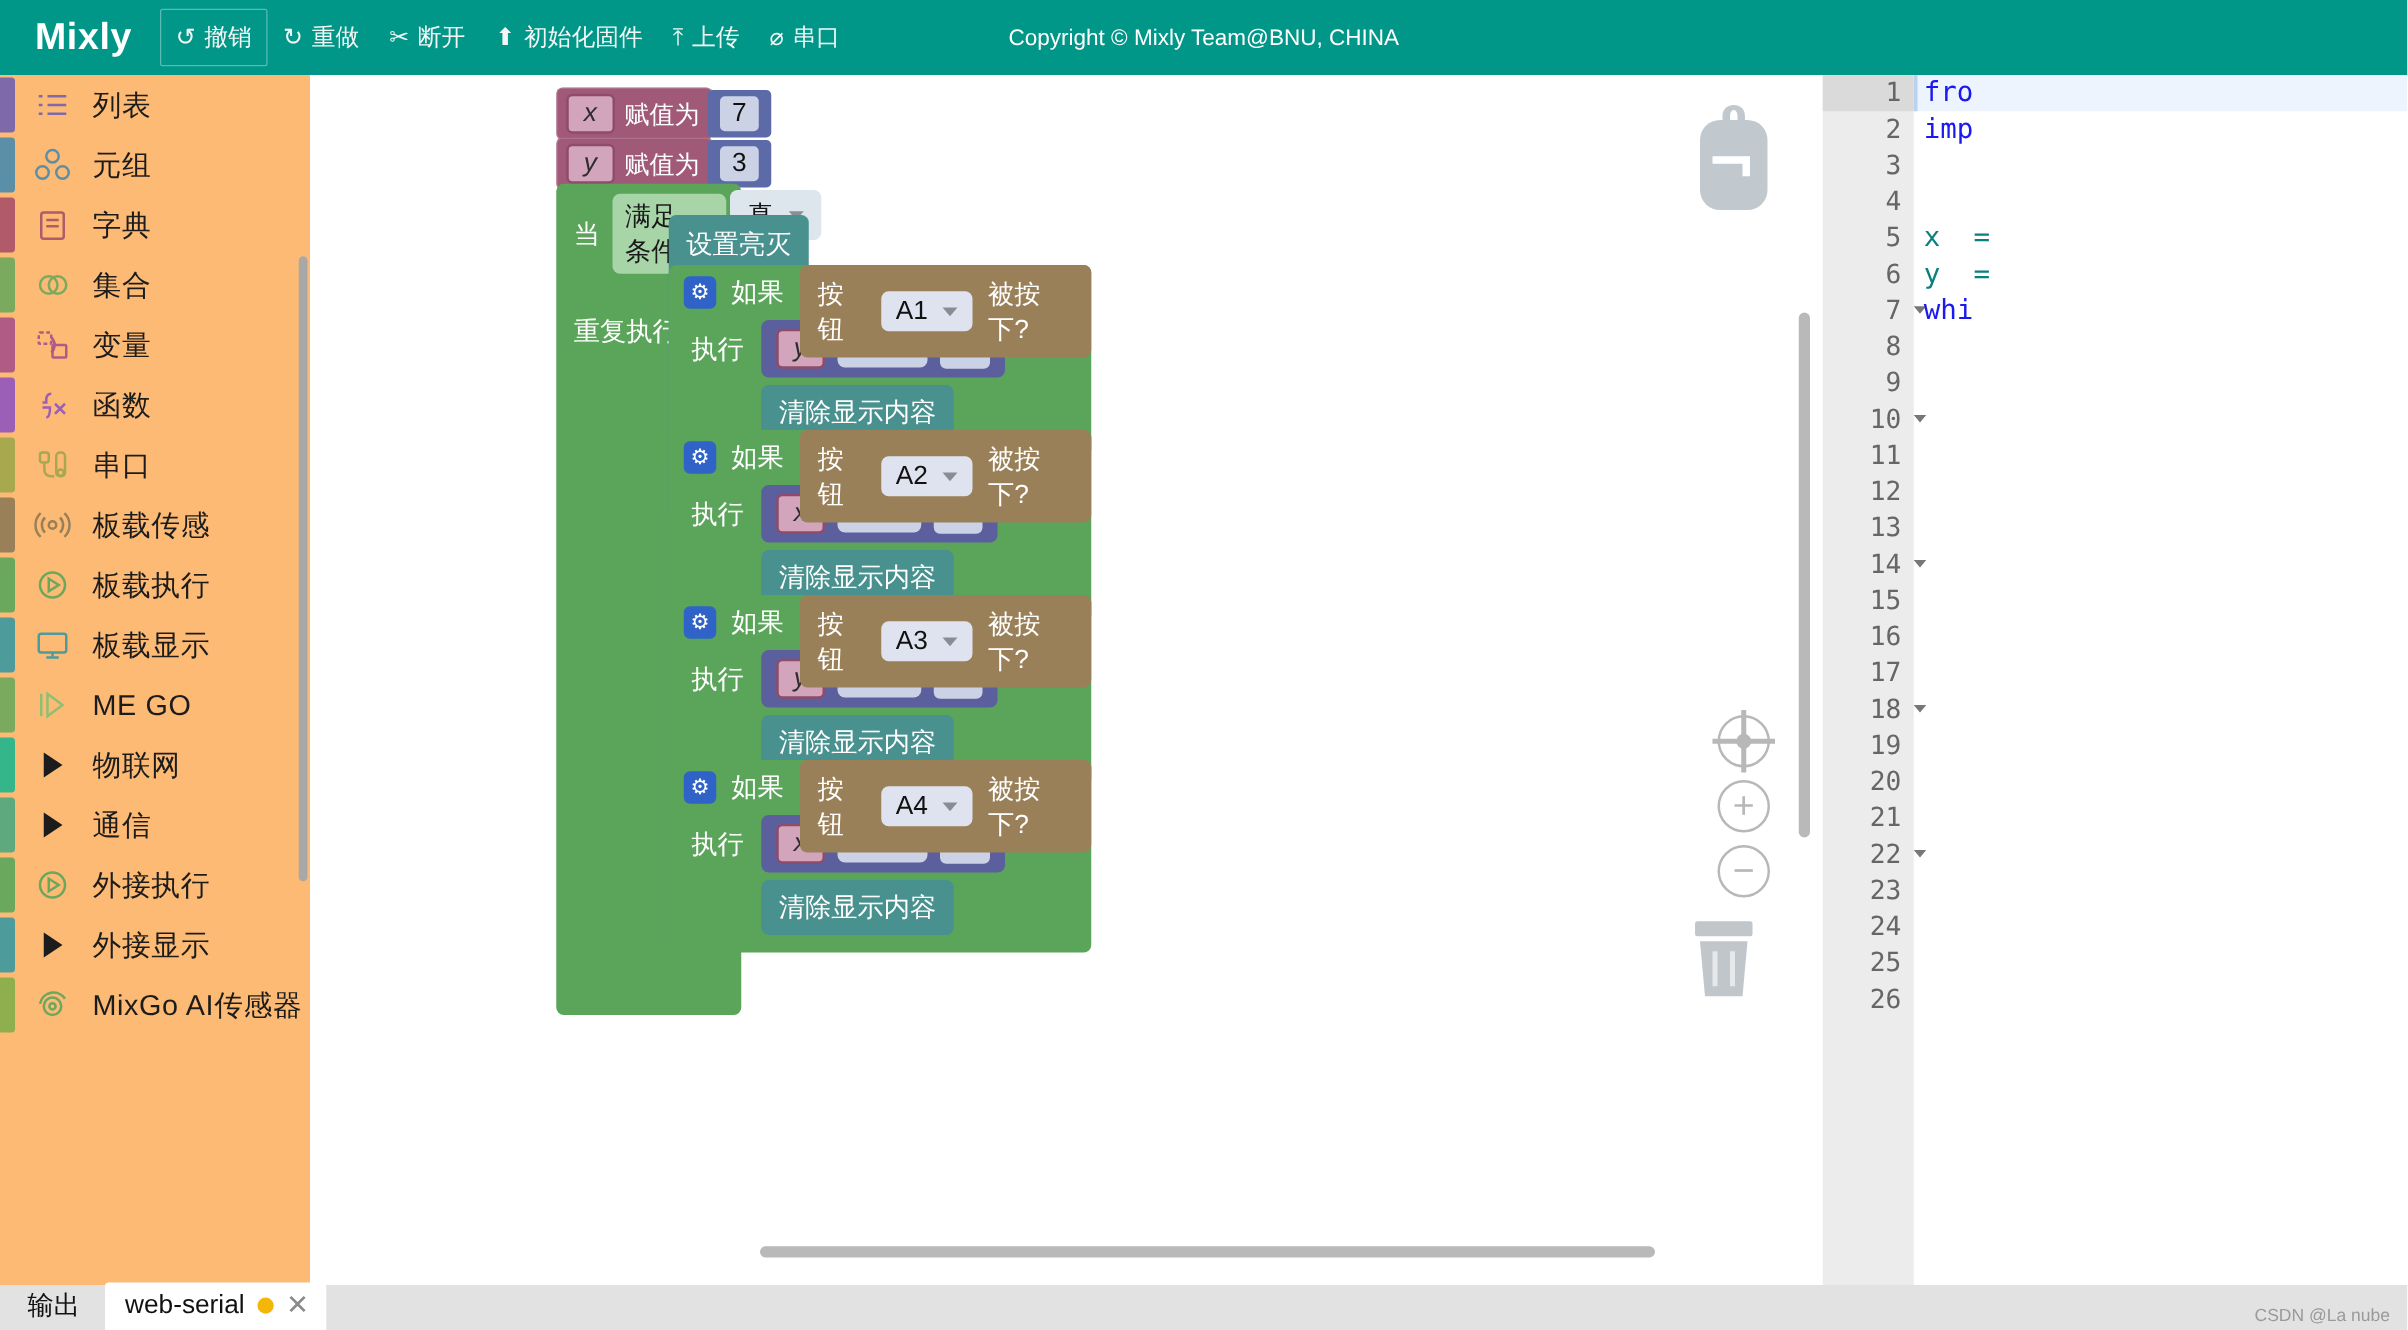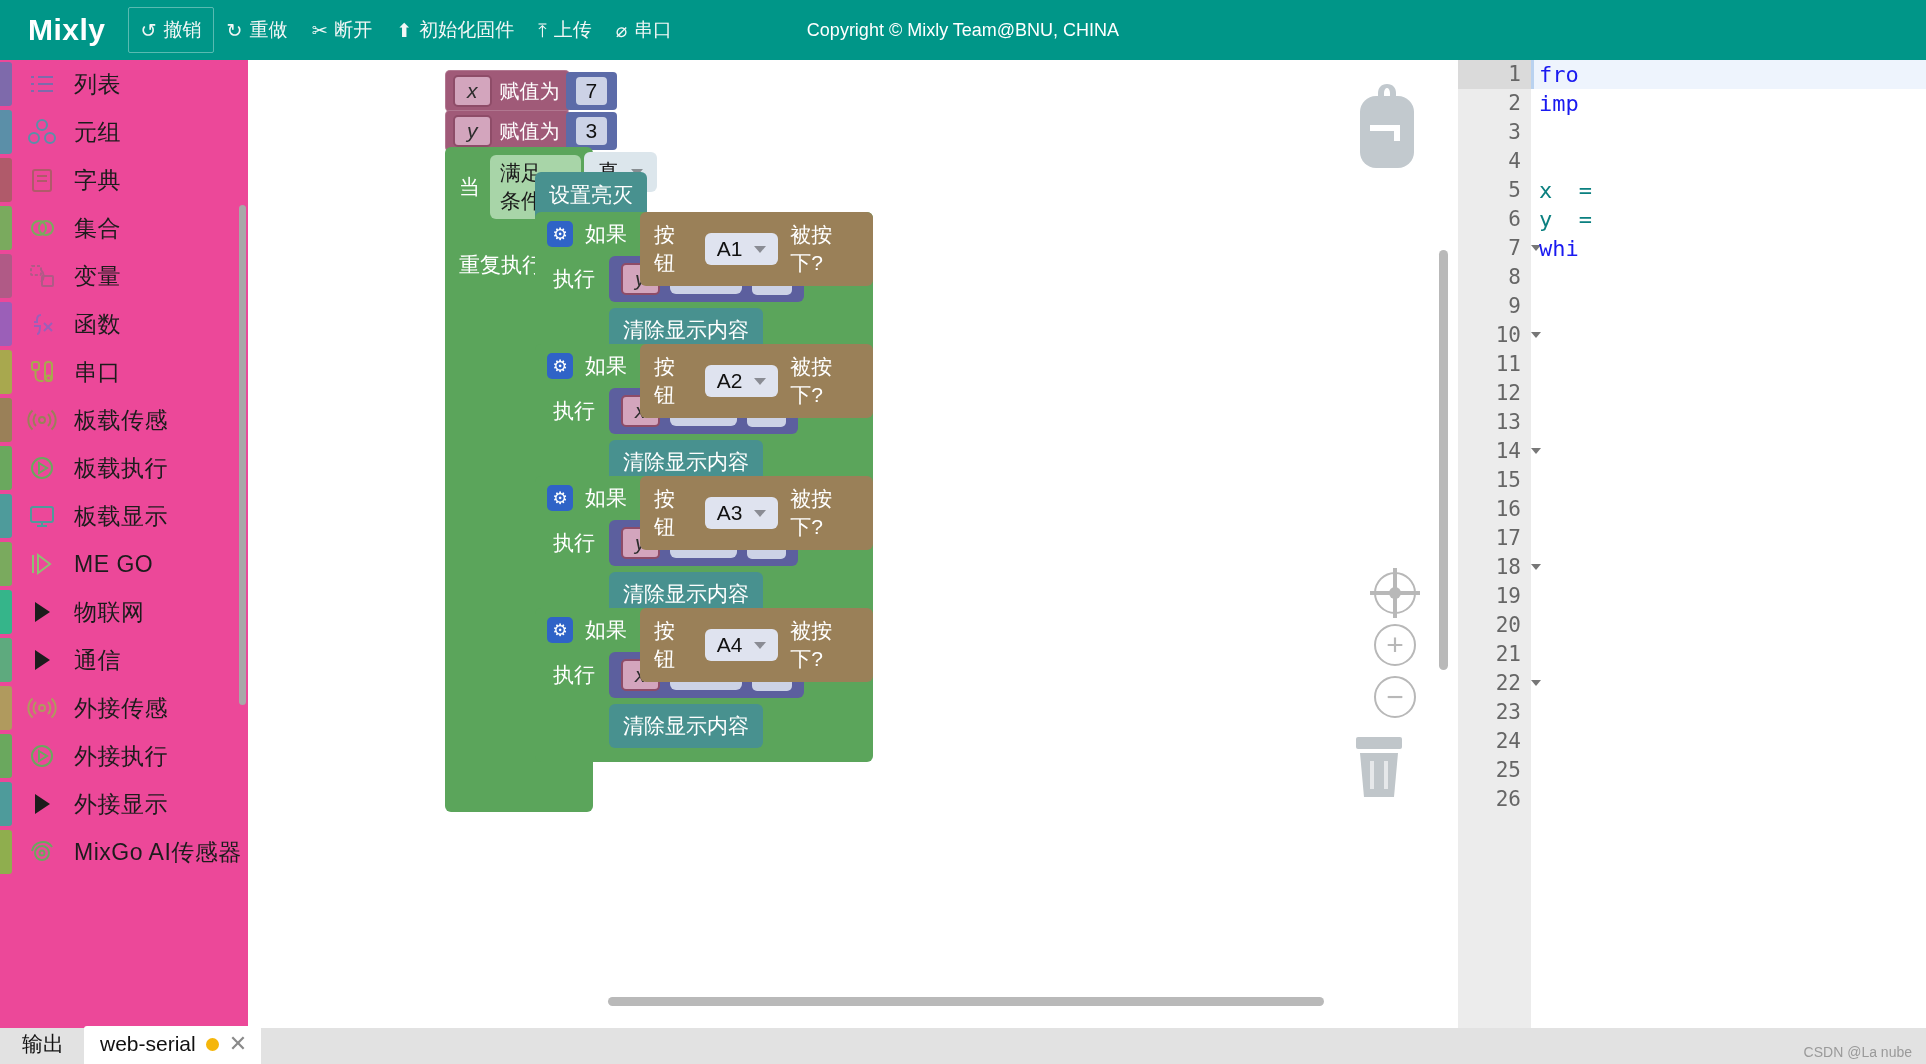--- a/index.html
+++ b/index.html
@@ -28,21 +28,21 @@
   .tb-item.sel { border: 1px solid rgba(255,255,255,.35); border-radius: 2px; }
   .tb-item .ic { font-size: 19px; line-height: 1; display:inline-block; }
   .copyright {
     position: absolute; left: 50%; transform: translateX(-50%);
     font-size: 18px; color: #ffffff; white-space: nowrap;
   }
 
   
   .sidebar {
     position: absolute; left: 0; top: 60px; width: 248px; height: 968px;
-    background: #ec4899; overflow: hidden;
+    background: #fdba74; overflow: hidden;
   }
   .side-item {
     position: relative; display: flex; align-items: center;
     height: 48px; padding-left: 22px; cursor: pointer;
   }
   .side-item .bar {
     position: absolute; left: 0; top: 2px; width: 12px; height: 44px;
     border-radius: 0 3px 3px 0;
   }
   .side-item .sic {
@@ -384,31 +384,20 @@
             <div class="tri"></div>
           </div>
           <div class="slabel">物联网</div>
         </div>
         <div class="side-item">
           <div class="bar" style="background: rgb(94, 170, 126);"></div>
           <div class="sic">
             <div class="tri"></div>
           </div>
           <div class="slabel">通信</div>
-        </div>
-        <div class="side-item">
-          <div class="bar" style="background: rgb(176, 154, 94);"></div>
-          <div class="sic">
-            <svg width="30" height="30" viewBox="0 0 30 30">
-              <circle cx="15" cy="15" r="3" stroke="#b09a5e" fill="none" stroke-width="2"></circle>
-              <path d="M9 9a8.5 8.5 0 0 0 0 12M21 9a8.5 8.5 0 0 1 0 12" stroke="#b09a5e" fill="none" stroke-width="2"></path>
-              <path d="M5.5 5.5a13 13 0 0 0 0 19M24.5 5.5a13 13 0 0 1 0 19" stroke="#b09a5e" fill="none" stroke-width="2"></path>
-            </svg>
-          </div>
-          <div class="slabel">外接传感</div>
         </div>
         <div class="side-item">
           <div class="bar" style="background: rgb(106, 168, 94);"></div>
           <div class="sic">
             <svg width="30" height="30" viewBox="0 0 30 30">
               <circle cx="15" cy="15" r="10" stroke="#6aa85e" fill="none" stroke-width="2"></circle>
               <path d="M12 10l8 5-8 5z" stroke="#6aa85e" fill="none" stroke-width="2"></path>
             </svg>
           </div>
           <div class="slabel">外接执行</div>

